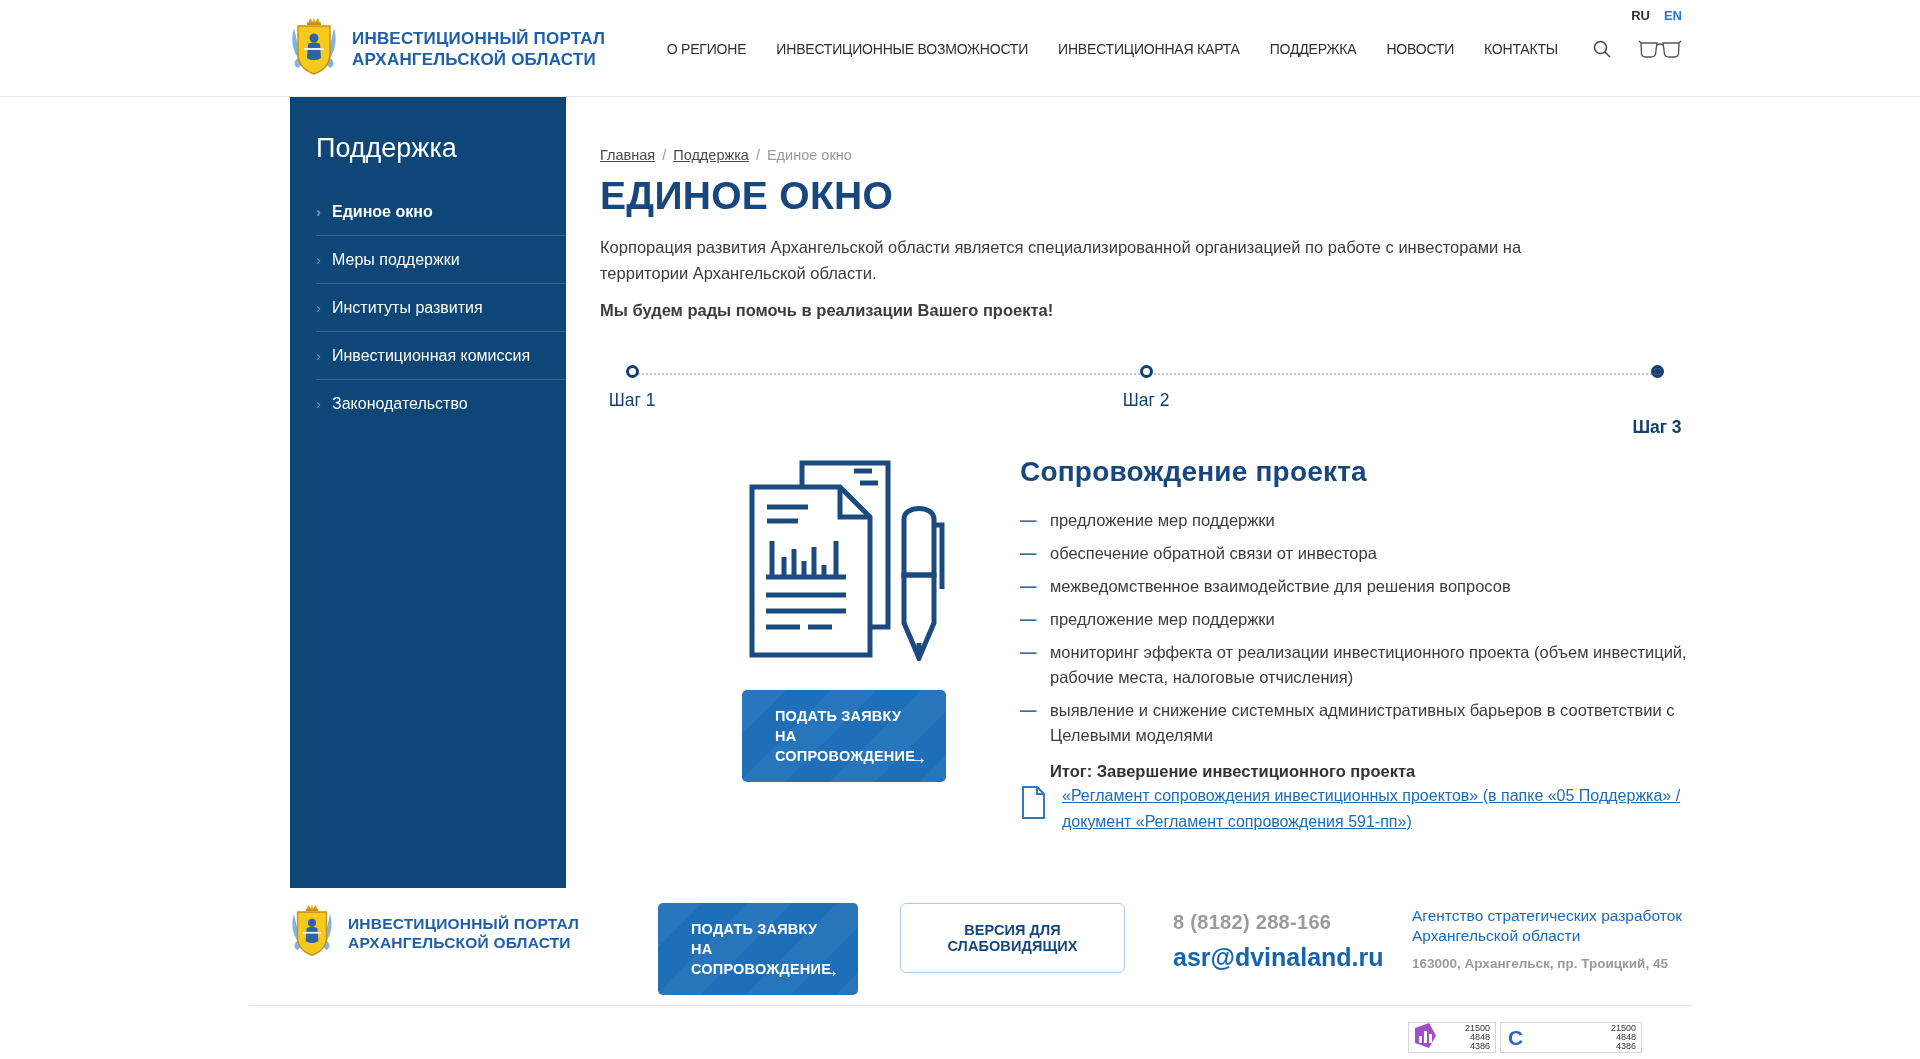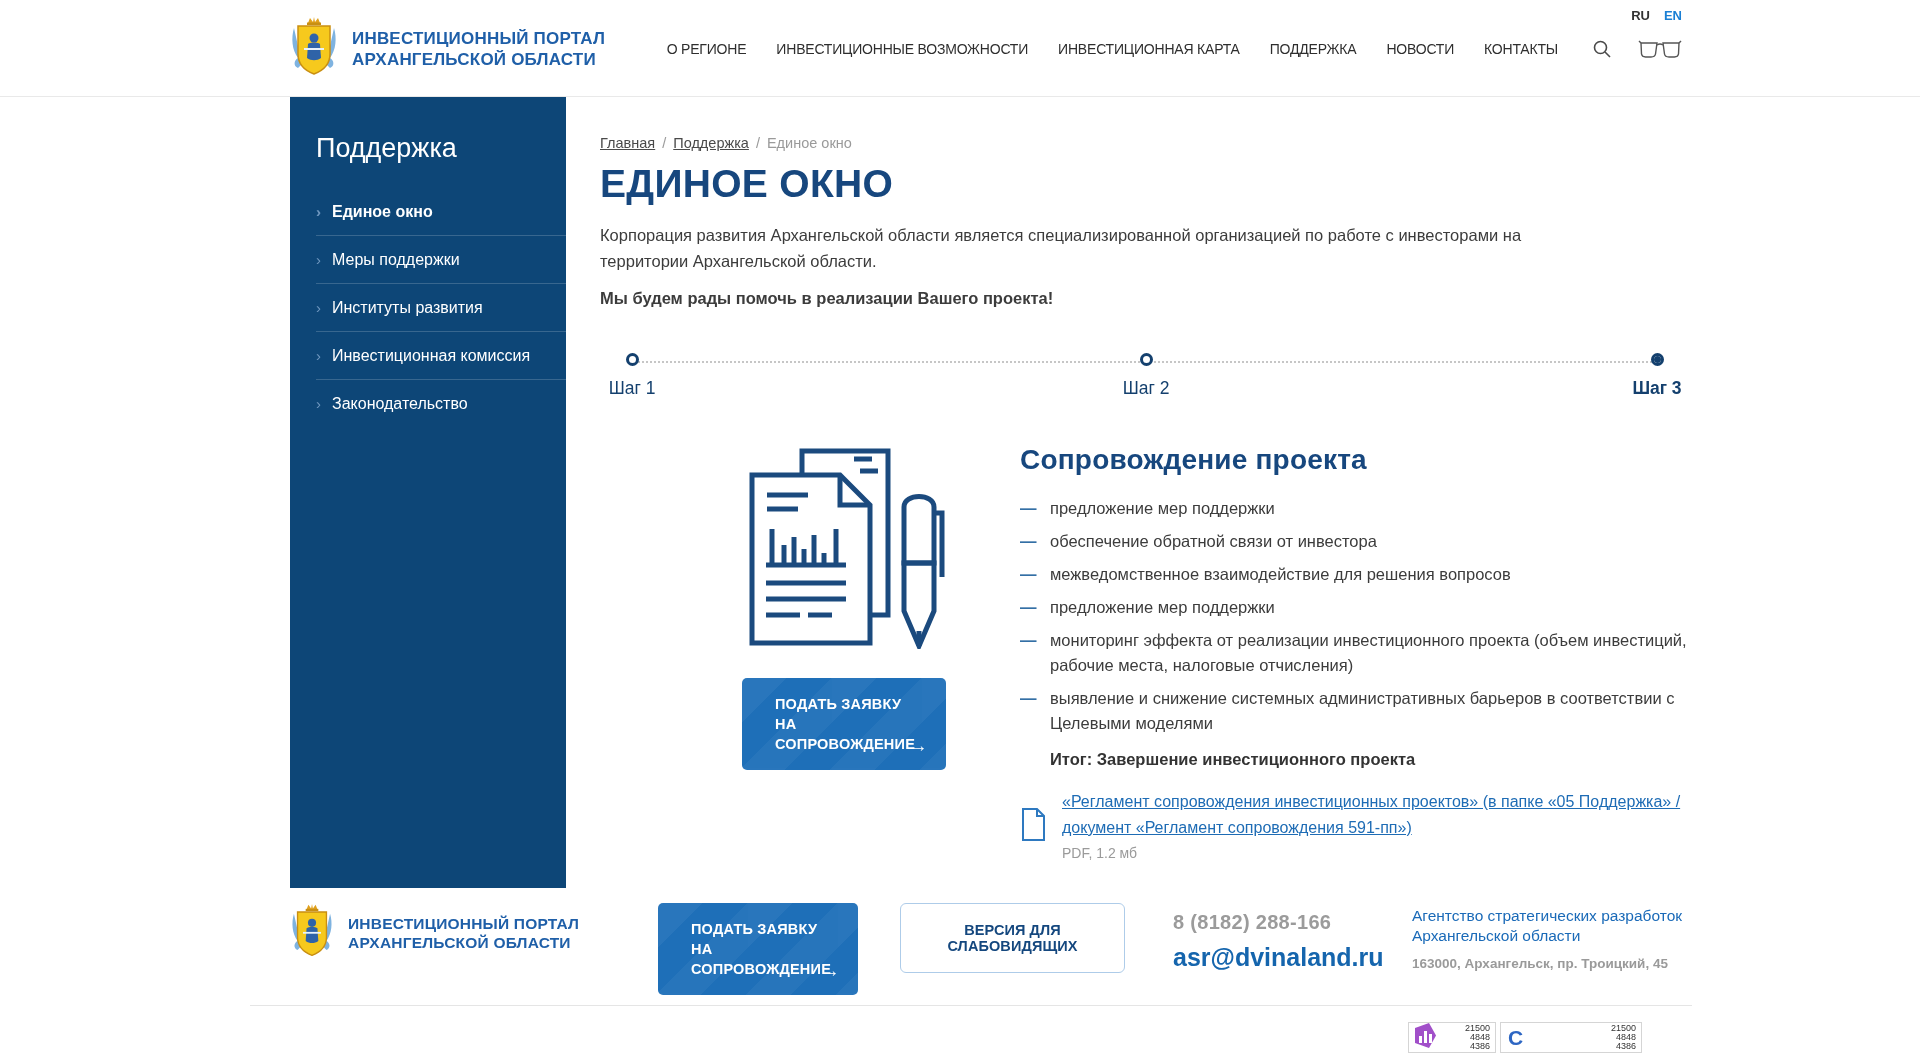--- a/index.html
+++ b/index.html
@@ -24,51 +24,51 @@
   .sidebar { position:absolute; left:290px; top:97px; width:276px; height:791px; background:#0d4677; padding-top:36px; z-index:2; }
   .sidebar-title { color:#fff; font-size:27px; font-weight:normal; padding:0 26px; margin-bottom:24px; }
   .sidebar-item { position:relative; display:block; padding:14px 20px 14px 42px; color:#fff; font-size:16px; line-height:19px; text-decoration:none; }
   .sidebar-item + .sidebar-item { border-top:1px solid rgba(255,255,255,.18); margin-left:26px; padding-left:16px; }
   .sidebar-item + .sidebar-item .chev { left:0; }
   .chev { position:absolute; left:26px; top:14px; color:#6f97bf; font-size:15px; }
   .sidebar-item.active { font-weight:bold; }
 
   
   .content { position:absolute; left:600px; top:97px; width:1092px; z-index:1; }
-  .breadcrumb { margin-top:38px; font-size:14.5px; color:#9a9a9a; }
+  .breadcrumb { margin-top:50px; font-size:14.5px; color:#9a9a9a; }
   .breadcrumb a { color:#4a4a4a; text-decoration:underline; }
   .breadcrumb .sep { margin:0 7px; color:#9a9a9a; }
   .page-title { margin-top:10px; font-size:39px; line-height:45px; color:#17477e; letter-spacing:.3px; }
   .intro { margin-top:16px; max-width:1000px; font-size:16.5px; line-height:26px; color:#3c3c3c; }
   .intro-bold { margin-top:14px; font-weight:bold; font-size:16.5px; line-height:20px; color:#3c3c3c; }
 
   .steps { position:relative; margin-top:45px; height:70px; }
   .steps-line { position:absolute; top:8px; left:30px; right:36px; border-top:2px dotted #c6c6c6; }
   .step { position:absolute; top:0; width:80px; display:flex; flex-direction:column; align-items:center; }
-  .step.s1 { left:-8px; } .step.s2 { left:50%; transform:translateX(-50%); } .step.s3 { right:-5px; }
+  .step.s1 { left:-8px; } .step.s2 { left:50%; transform:translateX(-50%); } .step.s3 { right:-5px;gap:27px; }
   .dot { width:13px; height:13px; border:3px solid #14406e; border-radius:50%; background:#fff; display:flex; align-items:center; justify-content:center; }
   .dot-inner { width:7px; height:7px; border-radius:50%; background:#14406e; }
   .step-label { margin-top:12px; font-size:17.5px; color:#14406e; white-space:nowrap; }
   .step.s3 .step-label { font-weight:bold; }
 
   .cols { display:flex; margin-top:20px; }
   .col-left { width:420px; padding-left:142px; flex:0 0 420px; }
   .col-right { flex:1; }
 
   .apply-btn { position:relative; display:block; margin-top:25px; width:204px; padding:16px 33px; text-align:left;
     background:#1e6fb8; background-image:linear-gradient(135deg, rgba(255,255,255,.05) 25%, transparent 25% 50%, rgba(255,255,255,.04) 50% 75%, transparent 75%); background-size:90px 90px;
     border:none; border-radius:5px; color:#fff; font-weight:bold; font-size:14.5px; line-height:20px; font-family:"Liberation Sans",sans-serif; cursor:pointer; letter-spacing:.2px; }
   .apply-btn .arrow { position:absolute; right:18px; bottom:14px; font-size:19px; font-weight:bold; }
 
   .section-title { font-size:28px; line-height:33px; color:#17477e; letter-spacing:.2px; }
   .bullets { margin-top:20px; }
   .bullet { display:flex; margin-bottom:8px; font-size:16.5px; line-height:25px; color:#3c3c3c; max-width:672px; }
   .bullet-dash { flex:0 0 30px; color:#336fa5; font-weight:bold; }
   .result { margin-top:14px; font-weight:bold; font-size:16.5px; color:#333;margin-left:30px; }
-  .doc-row { margin-top:20px; display:flex; align-items:center; }
+  .doc-row { margin-top:2px; display:flex; align-items:flex-start; }
   .doc-icon { margin-right:16px; margin-top:3px; }
   .doc-link { display:block; max-width:640px; font-size:16px; line-height:26px; color:#1e6cb5; text-decoration:underline; }
   .doc-meta { margin-top:4px; font-size:14px; color:#9a9a9a; }
 
   
   .footer { position:absolute; left:0; top:888px; width:1920px; height:171px; background:#fff; }
   .footer-inner { position:absolute; left:290px; top:15px; width:1400px; display:flex; align-items:flex-start; }
   .footer-logo { display:flex; align-items:center; gap:14px; width:368px; text-decoration:none; }
   .footer-logo .logo-text { font-size:15.5px; line-height:19px; }
   .footer-apply { margin-top:0; width:200px; }
@@ -269,21 +269,20 @@
 
         <div class="doc-row">
           <span class="doc-icon">
             <svg width="26" height="34" viewBox="0 0 26 34" fill="none" stroke="#2e79c0" stroke-width="2">
               <path d="M3 1 H17 L24 8 V32 H3 Z"></path>
               <path d="M17 1 V8 H24"></path>
             </svg>
           </span>
           <div>
             <a class="doc-link" href="#">«Регламент сопровождения инвестиционных проектов» (в папке «05 Поддержка» / документ «Регламент сопровождения 591-пп»)</a>
-            <div class="doc-meta">PDF, 1.2 мб</div>
           </div>
         </div>
       </div>
     </div>
   </main>
 
   <footer class="footer">
     <div class="footer-inner">
       <a class="footer-logo" href="#">
         <span>

